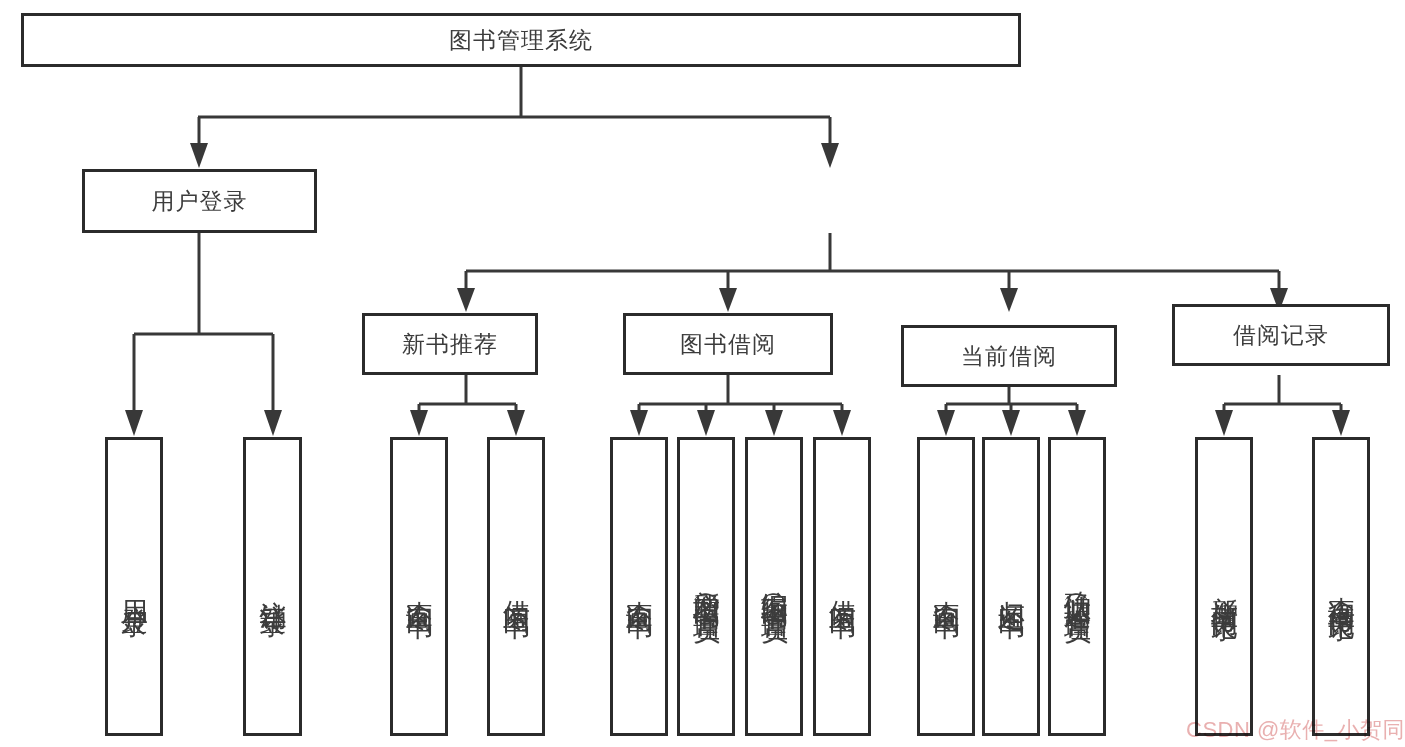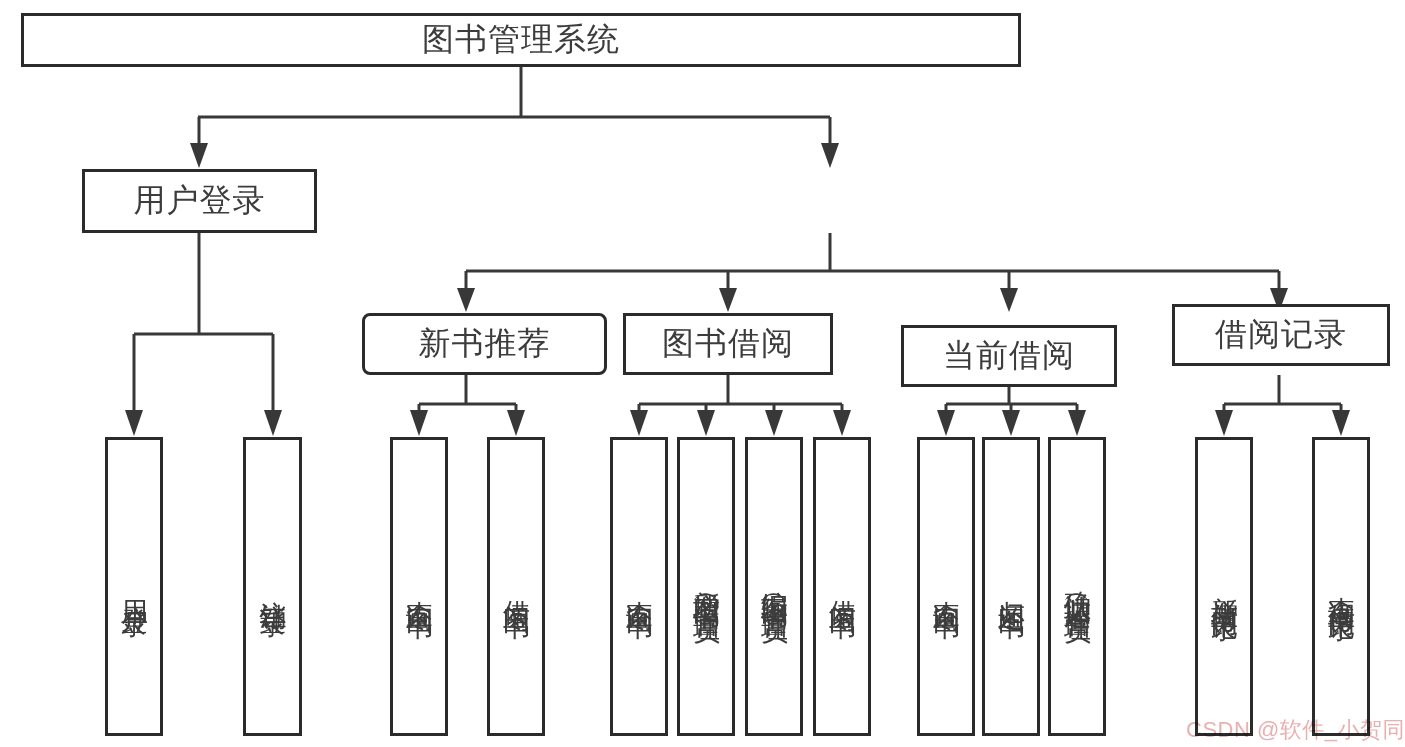--- a/index.html
+++ b/index.html
@@ -20,37 +20,37 @@
     position: absolute;
     box-sizing: border-box;
     background: #ffffff;
     border: 3px solid #2b2b2b;
     display: flex;
     align-items: center;
     justify-content: center;
     color: #3c3c3c;
     z-index: 2;
   }
-  .node.hbox { font-size: 32px; letter-spacing: 1px; }
+  .node.hbox { font-size: 23px; letter-spacing: 1px; }
   .node.leaf span {
     writing-mode: vertical-rl;
     text-orientation: mixed;
     font-size: 27px;
     letter-spacing: 4px;
     line-height: 1;
     color: #3c3c3c;
     white-space: nowrap;
   }
   
   #n-root  { left: 21px;  top: 13px;  width: 1000px; height: 54px; }
   
   #n-login { left: 82px;  top: 169px; width: 235px; height: 64px; }
   #n-mgmt  { left: 713px; top: 169px; width: 234px; height: 64px; }
   
-  #n-newbook { left: 362px;  top: 313px; width: 245px; height: 62px; border-radius: 8px; }
+  #n-newbook { left: 362px;  top: 313px; width: 176px; height: 62px; }
   #n-borrow  { left: 623px;  top: 313px; width: 210px; height: 62px; }
   #n-current { left: 901px;  top: 325px; width: 216px; height: 62px; }
   #n-records { left: 1172px; top: 304px; width: 218px; height: 62px; }
   
   .leaf { top: 437px; width: 58px; height: 299px; }
   #l-a1 { left: 105px;  }
   #l-a2 { left: 243px;  width: 59px; }
   #l-b1 { left: 390px;  }
   #l-b2 { left: 487px;  }
   #l-c1 { left: 610px;  }

